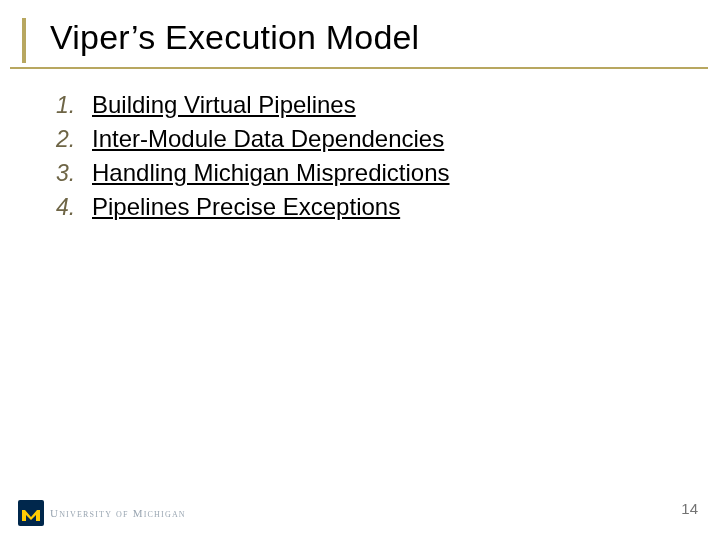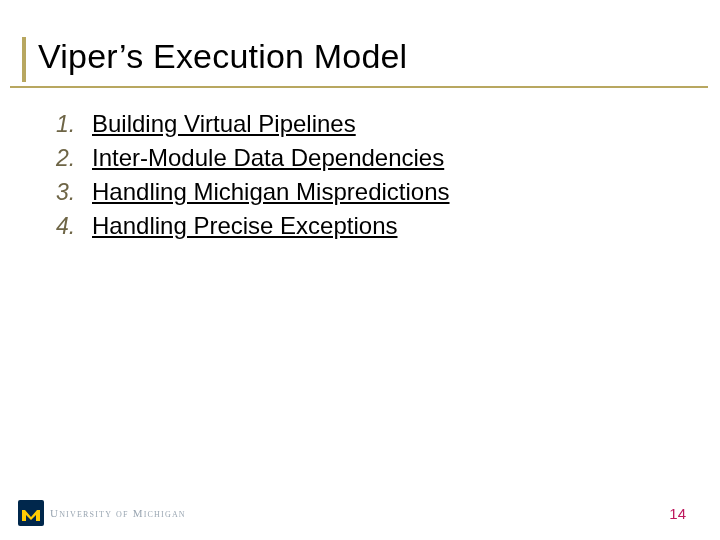--- a/index.html
+++ b/index.html
@@ -10,23 +10,22 @@
     position: relative;
   }
   .slide {
     width: 720px;
     height: 540px;
     padding: 18px 22px 18px 22px;
     position: relative;
   }
   .title-wrap {
     border-left: 4px solid #b8a760;
-    padding-left: 12px;
+    padding-left: 24px;
     margin-bottom: 4px;
-    margin-top: 19px;
   }
   .title {
     font-size: 34px;
     font-weight: 400;
     color: #000;
     padding-bottom: 6px;
     letter-spacing: 0.2px;
   }
   .title-underline {
     height: 2px;
@@ -52,24 +51,24 @@
   }
   .list-text {
     font-size: 24px;
     color: #000;
     font-weight: 400;
     text-decoration: underline;
   }
   .footer {
     position: absolute;
     left: 18px;
-    right: 34px;
+    right: 22px;
     bottom: 14px;
     display: flex;
-    align-items: center;
+    align-items: flex-start;
     justify-content: space-between;
   }
   .logo {
     display: flex;
     align-items: center;
     gap: 6px;
   }
   .logo-block {
     width: 26px;
     height: 26px;
@@ -82,21 +81,21 @@
   .logo-block svg { display: block; }
   .logo-text {
     font-family: Georgia, 'Times New Roman', serif;
     font-size: 11px;
     letter-spacing: 1.2px;
     color: #9aa6b2;
     font-variant: small-caps;
   }
   .pagenum {
     font-size: 15px;
-    color: #be185d;
+    color: #737373;
   }
 </style>
 </head>
 <body>
 
 <div class="slide">
 
   <div class="title-wrap">
     <h1 class="title">Viper’s Execution Model</h1>
   </div>
@@ -110,21 +109,21 @@
     <div class="list-row">
       <span class="list-num">2.</span>
       <span class="list-text">Inter-Module Data Dependencies</span>
     </div>
     <div class="list-row">
       <span class="list-num">3.</span>
       <span class="list-text">Handling Michigan Mispredictions</span>
     </div>
     <div class="list-row">
       <span class="list-num">4.</span>
-      <span class="list-text">Handling Precise Exceptions</span>
+      <span class="list-text">Pipelines Precise Exceptions</span>
     </div>
   </div>
 
   <div class="footer">
     <div class="logo">
       <div class="logo-block">
         <svg width="20" height="18" viewBox="0 0 20 18">
           <path d="M1 17 L1 6 L4 6 L10 13 L16 6 L19 6 L19 17 L15 17 L15 11 L10 16 L5 11 L5 17 Z" fill="#ffcb05"></path>
         </svg>
       </div>

